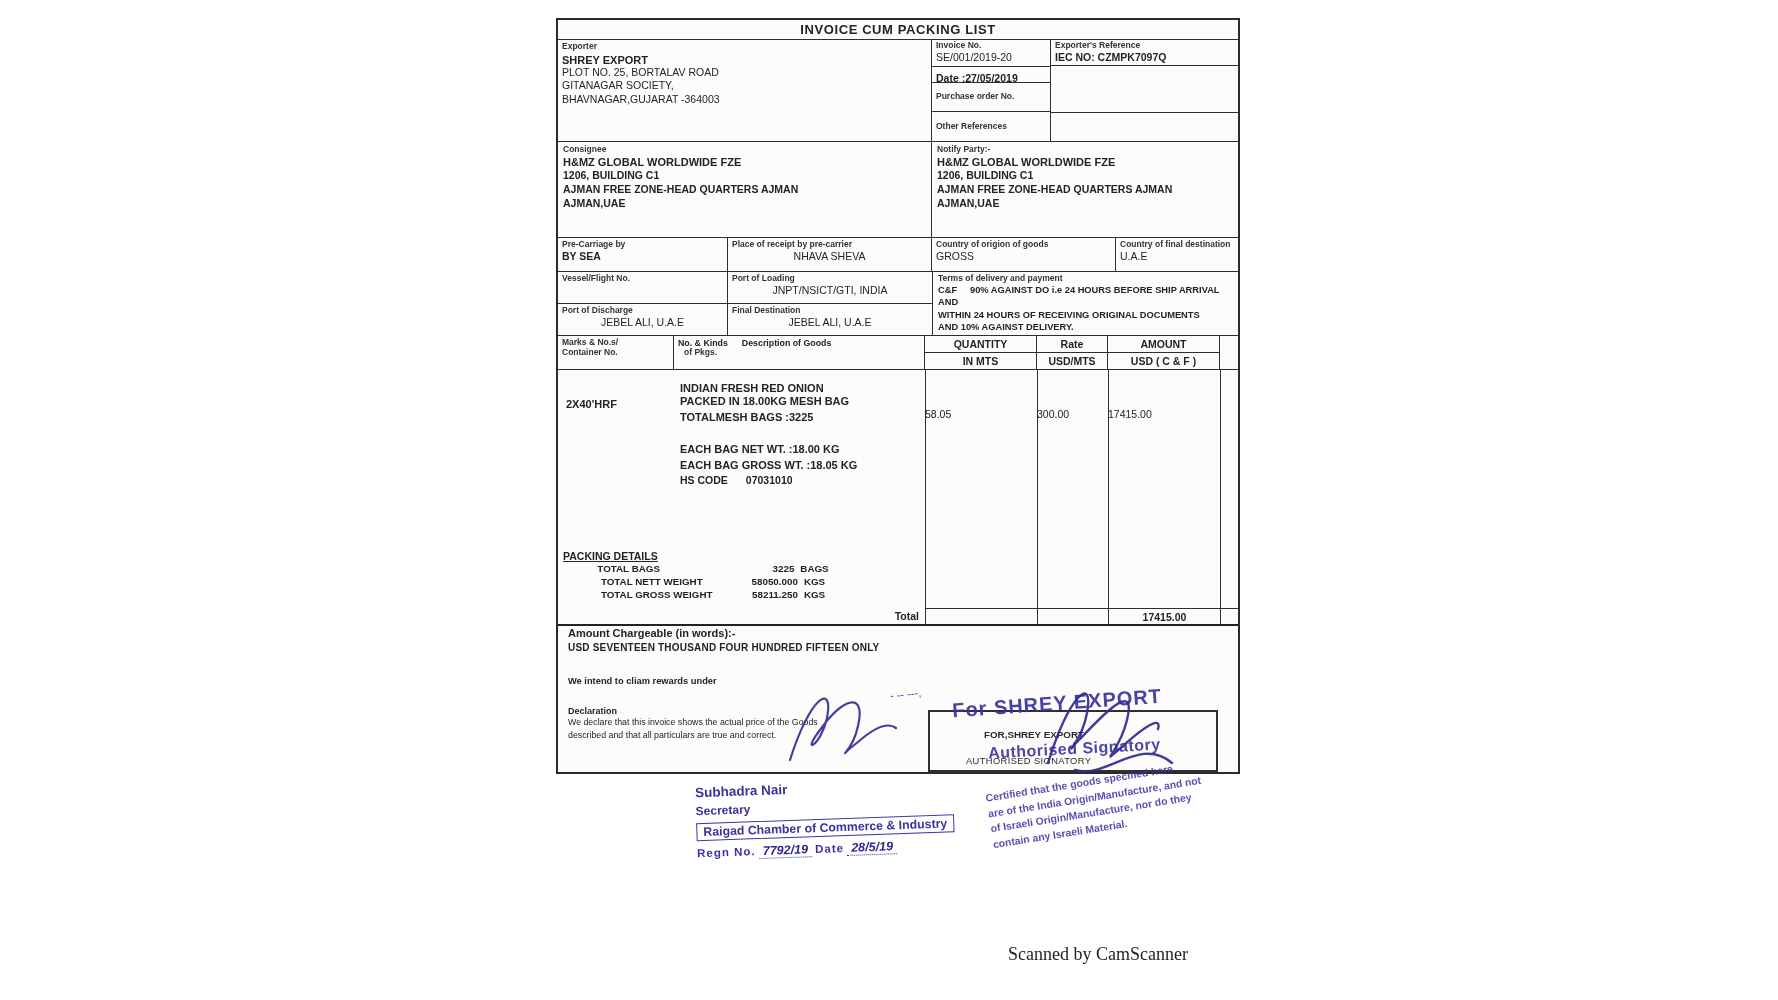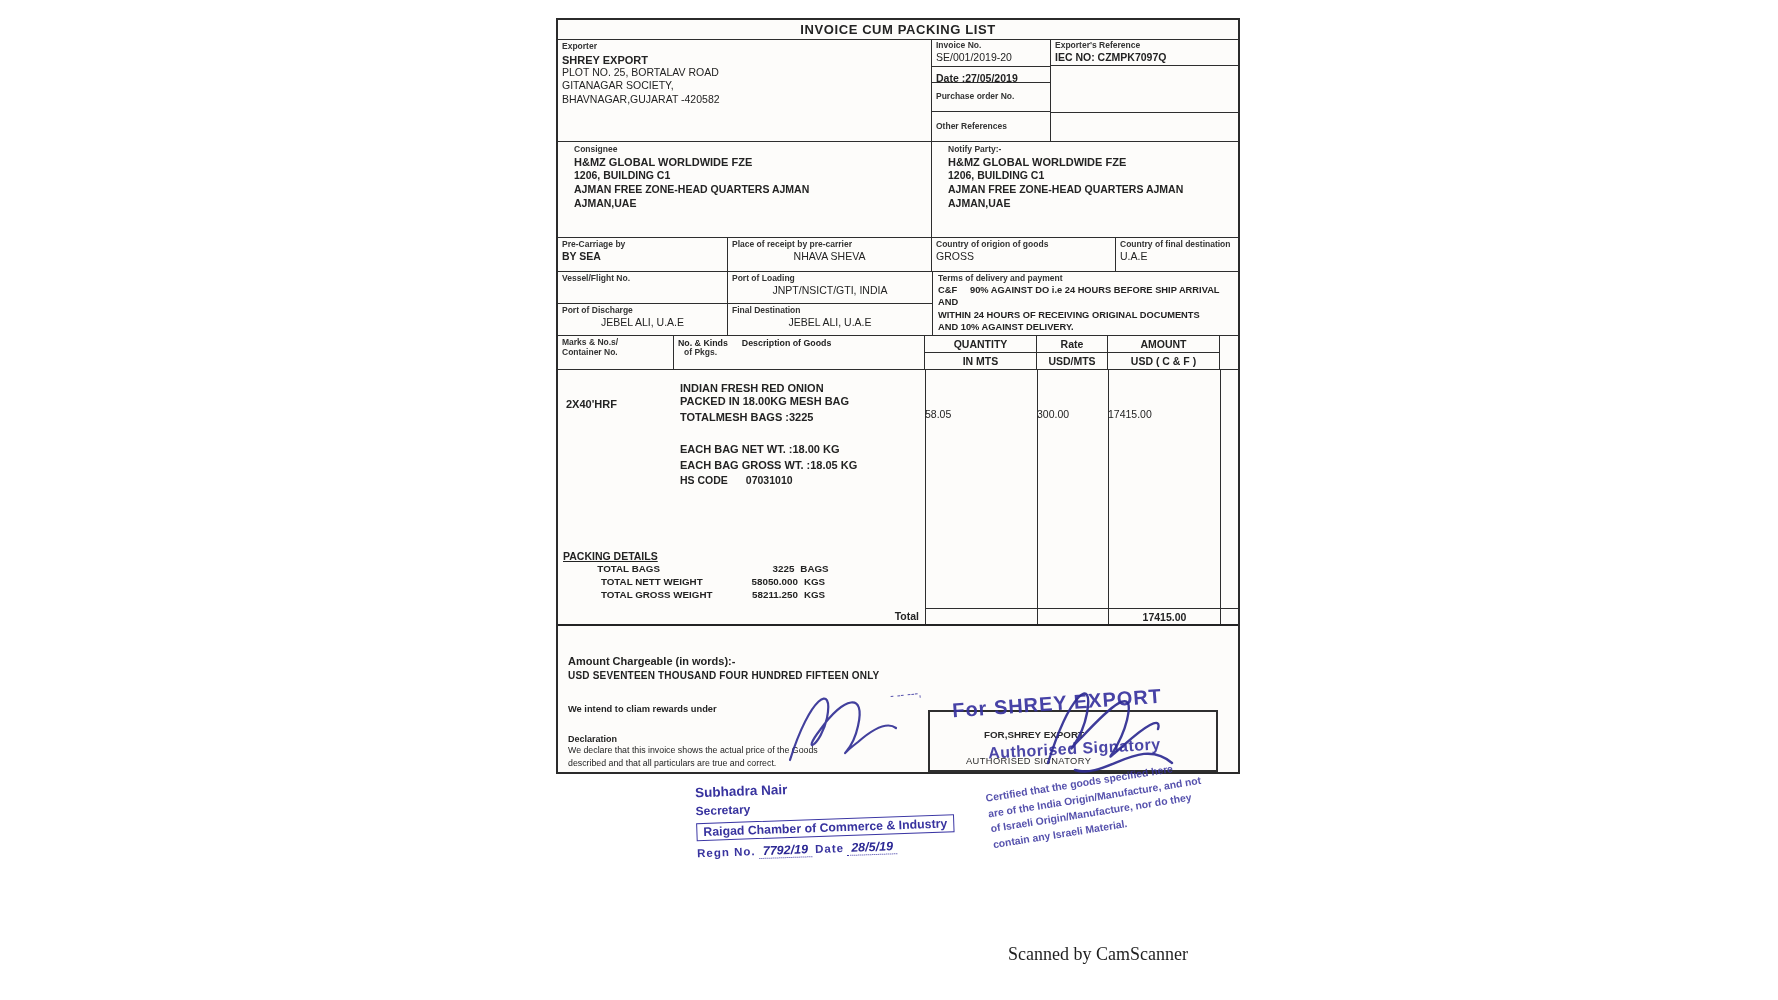--- a/index.html
+++ b/index.html
@@ -28,21 +28,21 @@
   .header-right{flex:1;position:relative;}
   .hr-vline{position:absolute;left:118px;top:0;bottom:0;border-left:1.5px solid #2e2e2e;}
   .cell-invoice{position:absolute;left:0;top:0;width:118px;height:26px;padding:1px 4px;box-sizing:border-box;}
   .cell-date{position:absolute;left:0;top:26px;width:118px;height:17px;border-top:1.2px solid #2e2e2e;border-bottom:1.2px solid #2e2e2e;box-sizing:border-box;padding:1px 4px;}
   .cell-po{position:absolute;left:0;top:43px;width:118px;height:29px;border-bottom:1.2px solid #2e2e2e;box-sizing:border-box;padding:2px 4px;}
   .cell-other{position:absolute;left:0;top:72px;right:8px;padding:3px 4px;}
   .cell-ref{position:absolute;left:118px;top:0;right:0;height:26px;border-bottom:1.2px solid #2e2e2e;box-sizing:border-box;padding:1px 5px;}
   .cell-ref-empty{position:absolute;left:118px;top:26px;right:0;height:46px;border-bottom:1.2px solid #2e2e2e;}
 
   .sec-consignee{top:122px;height:96px;display:flex;}
-  .party{box-sizing:border-box;padding:3px 16px;}
+  .party{box-sizing:border-box;padding:3px 5px;}
   .party .name{font-size:11px;font-weight:bold;margin-top:1px;}
   .party .line{font-size:10.5px;line-height:1.35;font-weight:600;}
 
   .sec-carriage{top:218px;height:34px;display:flex;}
   .sec-vessel{top:252px;height:64px;display:flex;}
   .vleft{width:374px;display:flex;flex-direction:column;}
   .vrow{display:flex;height:32px;}
   .vrow.first{border-bottom:1.5px solid #2e2e2e;}
   .w170{width:170px;}.w204{width:204px;}
   .cval-center{text-align:center;}
@@ -77,21 +77,21 @@
   .prow{display:flex;font-size:9.8px;line-height:1.35;font-weight:600;justify-content:center;}
   .prow .pl{width:125px;} .prow .pv{width:72px;text-align:right;} .prow .pu{margin-left:6px;}
 
   .sec-totalrow{top:588px;height:18px;display:flex;border-bottom:2px solid #232323;}
   .tr-spacer{width:367px;display:flex;align-items:center;justify-content:flex-end;padding-right:6px;box-sizing:border-box;}
   .tr-lab{font-size:10.5px;font-weight:bold;}
   .tr-cell{box-sizing:border-box;border-left:1.5px solid #2e2e2e;border-top:1.5px solid #2e2e2e;display:flex;align-items:center;justify-content:center;}
   .tr-qty{width:112px;} .tr-rate{width:71px;} .tr-amt{width:112px;font-size:10.5px;font-weight:bold;}
   .tr-edge{flex:1;border-left:1.5px solid #2e2e2e;border-top:1.5px solid #2e2e2e;}
 
-  .sec-amount{top:628px;bottom:0;padding:7px 10px;}
+  .sec-amount{top:600px;bottom:0;padding:7px 10px;}
   .aw-label{font-size:11px;font-weight:bold;}
   .aw-value{font-size:10px;font-weight:600;margin-top:3px;letter-spacing:.2px;}
   .meis{margin-top:22px;font-size:9.3px;line-height:1.4;font-weight:600;}
   .decl{margin-top:18px;}
   .decl-label{font-size:9px;font-weight:bold;}
   .decl-line{font-size:8.8px;line-height:1.45;}
 
   .sigbox{position:absolute;left:370px;top:690px;width:290px;height:62px;
           border:2px solid #2f2f2f;box-sizing:border-box;background:transparent;}
   .sig-for{position:absolute;left:54px;top:17px;font-size:9.8px;font-weight:600;color:#2a2a2a;}
@@ -131,21 +131,21 @@
     <div class="sec sec-title bb">
       <span class="doc-title">INVOICE CUM PACKING LIST</span>
     </div>
 
     <div class="sec sec-header bb">
       <div class="exporter-cell cell br">
         <div class="lbl">Exporter</div>
         <div class="name">SHREY EXPORT</div>
         <div class="addr">PLOT NO. 25, BORTALAV ROAD</div>
         <div class="addr">GITANAGAR SOCIETY,</div>
-        <div class="addr">BHAVNAGAR,GUJARAT -420582</div>
+        <div class="addr">BHAVNAGAR,GUJARAT -364003</div>
       </div>
       <div class="header-right">
         <div class="hr-vline"></div>
         <div class="cell-invoice">
           <div class="lbl">Invoice No.</div>
           <div class="val">SE/001/2019-20</div>
         </div>
         <div class="cell-date">
           <span class="val b">Date :27/05/2019</span>
         </div>

